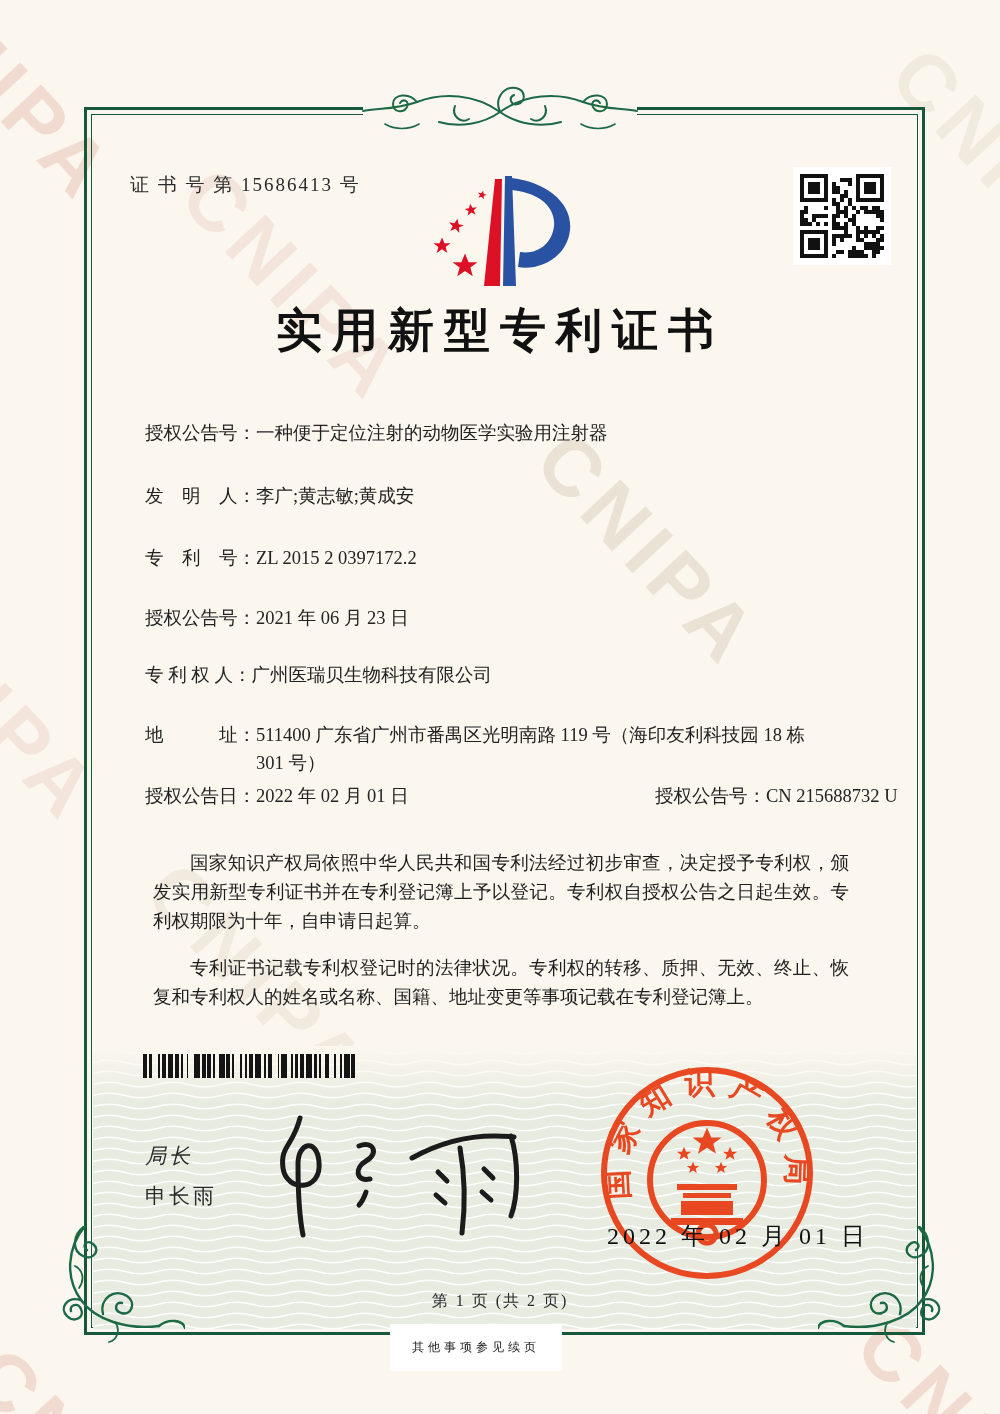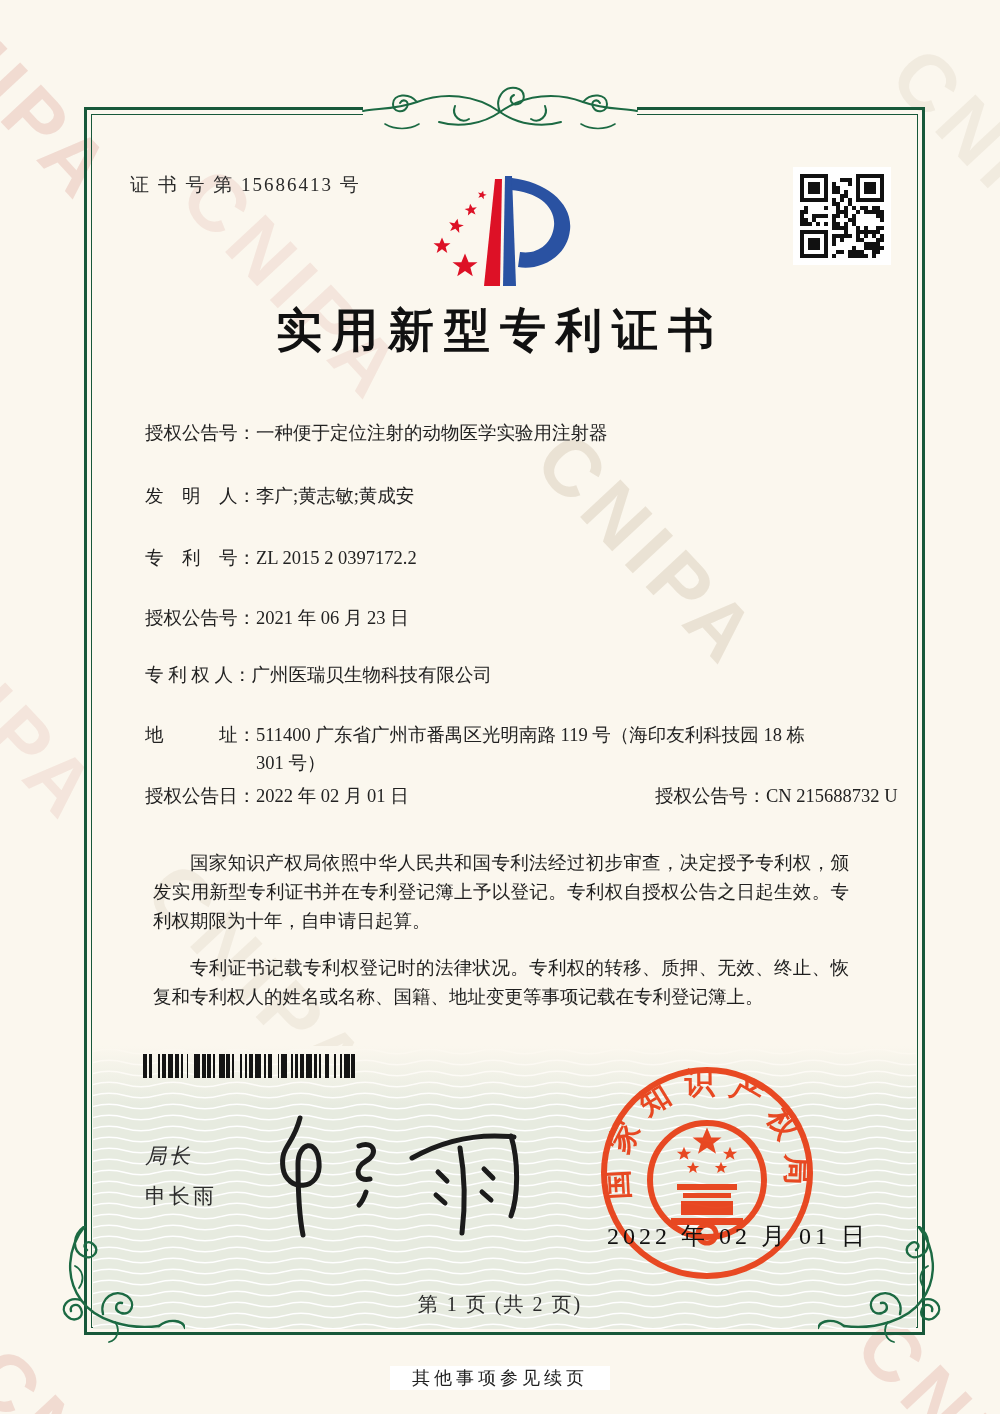--- a/index.html
+++ b/index.html
@@ -51,24 +51,24 @@
 
   .signer { position:absolute; left:145px; font-family:"Liberation Sans","DejaVu Sans",sans-serif;
             font-size:21px; color:#2c2c2c; letter-spacing:3px; }
   .signature { position:absolute; left:262px; top:1102px; }
 
   .seal { position:absolute; left:595px; top:1058px; }
   .sealdate { position:absolute; left:607px; top:1220px; width:200px; text-align:center;
               font-size:24px; color:#111; letter-spacing:4px; white-space:nowrap; }
 
   .pageind { position:absolute; left:0; top:1291px; width:1000px; text-align:center;
-             font-size:20px; color:#2a2a2a; letter-spacing:2px; }
-
-  .footnote { position:absolute; left:390px; top:1366px; background:#ffffff;
-              padding:0 22px; font-size:18px; color:#222; letter-spacing:4px; }
+             font-size:16px; color:#2a2a2a; letter-spacing:2px; }
+
+  .footnote { position:absolute; left:390px; top:1324px; background:#ffffff;
+              padding:15px 22px; font-size:12px; color:#222; letter-spacing:4px; }
 
   .ornament { position:absolute; pointer-events:none; }
 </style>
 </head>
 <body>
 
 <div class="page">
 
   <div class="wm pink" style="left:-60px; top:-50px;">CNIPA</div>
   <div class="wm pink2" style="left:230px; top:150px;">CNIPA</div>

